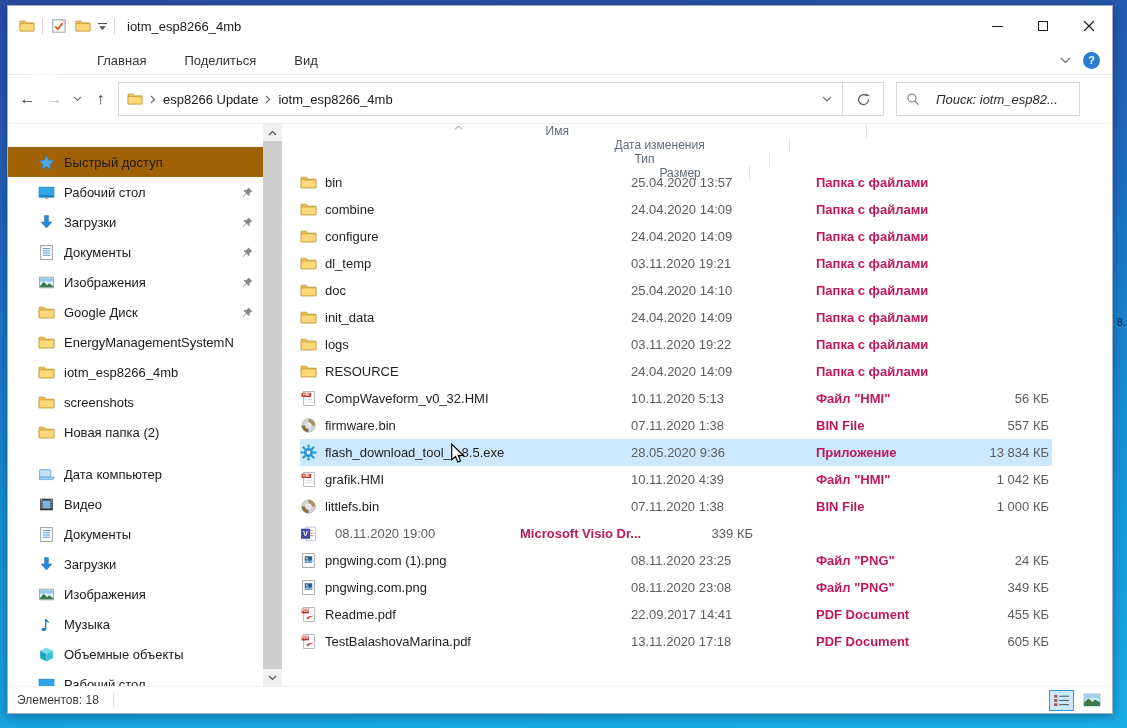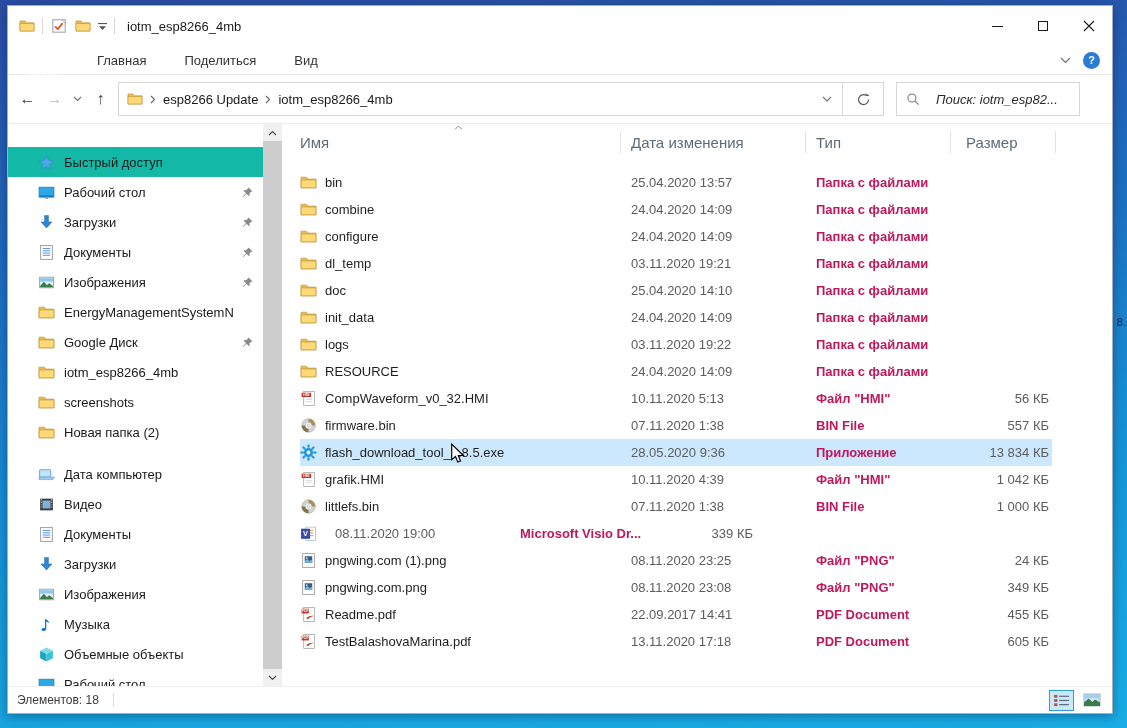--- a/index.html
+++ b/index.html
@@ -52,33 +52,33 @@
   .searchbox{width:184px;height:34px;border:1px solid #d6d6d6;margin-left:12px;display:flex;align-items:center;padding:0 9px;box-sizing:border-box;}
   .search-text{font-size:13px;color:#2b2b2b;margin-left:16px;white-space:nowrap;overflow:hidden;font-style:italic;}
 
   
   .main{flex:1;display:flex;min-height:0;}
 
   .sidebar{width:255px;flex:0 0 auto;padding-top:23px;overflow:hidden;box-sizing:border-box;}
   .side-item{height:30px;display:flex;align-items:center;font-size:13px;color:#1a1a1a;box-sizing:border-box;}
   .side-item.level1{padding-left:30px;}
   .side-item.level2{padding-left:30px;}
-  .side-item.selected{background:#14b8a6;}
+  .side-item.selected{background:#a16207;}
   .side-item.gap{margin-top:12px;}
   .s-icon{width:17px;height:17px;margin-right:9px;flex:0 0 auto;}
   .s-label{white-space:nowrap;overflow:hidden;flex:1;}
   .pin{width:13px;height:13px;margin-left:auto;margin-right:9px;flex:0 0 auto;}
 
   .side-scroll{width:19px;flex:0 0 auto;display:flex;flex-direction:column;background:#f0f0f0;}
   .scroll-btn{height:17px;display:flex;align-items:center;justify-content:center;color:#505050;flex:0 0 auto;}
   .scroll-thumb{flex:1;background:#cdcdcd;}
 
   .filelist{flex:1;position:relative;overflow:hidden;font-size:13px;}
   .sort-chevron{position:absolute;left:172px;top:1px;color:#666;}
-  .fl-header{height:36px;display:flex;align-items:center;color:#5f6b77;font-size:15px;}
+  .fl-header{height:36px;display:flex;align-items:center;color:#5f6b77;font-size:12px;flex-direction:column;}
   .hcell{box-sizing:border-box;border-right:1px solid #e3e3e3;height:22px;display:flex;align-items:center;}
   .hcell.name{width:339px;padding-left:18px;}
   .hcell.date{width:185px;padding-left:10px;}
   .hcell.type{width:145px;padding-left:10px;}
   .hcell.size{width:105px;padding-left:15px;}
   .rows{padding-top:9px;}
   .file-row{height:27px;display:flex;align-items:center;margin-left:18px;width:752px;color:#1e1e1e;}
   .file-row.highlighted{background:#cce8ff;}
   .f-icon{width:17px;height:17px;margin-right:8px;flex:0 0 auto;}
   .f-name{width:296px;white-space:nowrap;overflow:hidden;}
@@ -290,36 +290,36 @@
             </svg>
           </span>
   </div>
         <div class="side-item level2">
     <span class="s-icon icon">
             <svg width="17" height="17" viewBox="0 0 16 16">
               <path d="M1 3h5l1.4 1.8H15V13H1z" fill="#ecbc4f" stroke="#c19a3f" stroke-width=".7"></path>
               <path d="M1 5.6h14V13H1z" fill="#ffd978" stroke="#c19a3f" stroke-width=".7"></path>
             </svg>
           </span>
-    <span class="s-label">EnergyManagementSystemN</span>
-
-  </div>
-        <div class="side-item level2">
-    <span class="s-icon icon">
-            <svg width="17" height="17" viewBox="0 0 16 16">
-              <path d="M1 3h5l1.4 1.8H15V13H1z" fill="#ecbc4f" stroke="#c19a3f" stroke-width=".7"></path>
-              <path d="M1 5.6h14V13H1z" fill="#ffd978" stroke="#c19a3f" stroke-width=".7"></path>
-            </svg>
-          </span>
     <span class="s-label">Google Диск</span>
     <span class="pin icon">
             <svg width="13" height="13" viewBox="0 0 16 16">
               <path d="M9.3 1.8l4.9 4.9-1.8.5-2 2 .4 2.8-1.6-.1-2.5-2.5-4 4.1-.6-.6 4.1-4-2.5-2.5-.1-1.6 2.8.4 2-2z" fill="#8a8a8a"></path>
             </svg>
           </span>
+  </div>
+        <div class="side-item level2">
+    <span class="s-icon icon">
+            <svg width="17" height="17" viewBox="0 0 16 16">
+              <path d="M1 3h5l1.4 1.8H15V13H1z" fill="#ecbc4f" stroke="#c19a3f" stroke-width=".7"></path>
+              <path d="M1 5.6h14V13H1z" fill="#ffd978" stroke="#c19a3f" stroke-width=".7"></path>
+            </svg>
+          </span>
+    <span class="s-label">EnergyManagementSystemN</span>
+
   </div>
         <div class="side-item level2">
     <span class="s-icon icon">
             <svg width="17" height="17" viewBox="0 0 16 16">
               <path d="M1 3h5l1.4 1.8H15V13H1z" fill="#ecbc4f" stroke="#c19a3f" stroke-width=".7"></path>
               <path d="M1 5.6h14V13H1z" fill="#ffd978" stroke="#c19a3f" stroke-width=".7"></path>
             </svg>
           </span>
     <span class="s-label">iotm_esp8266_4mb</span>
 

